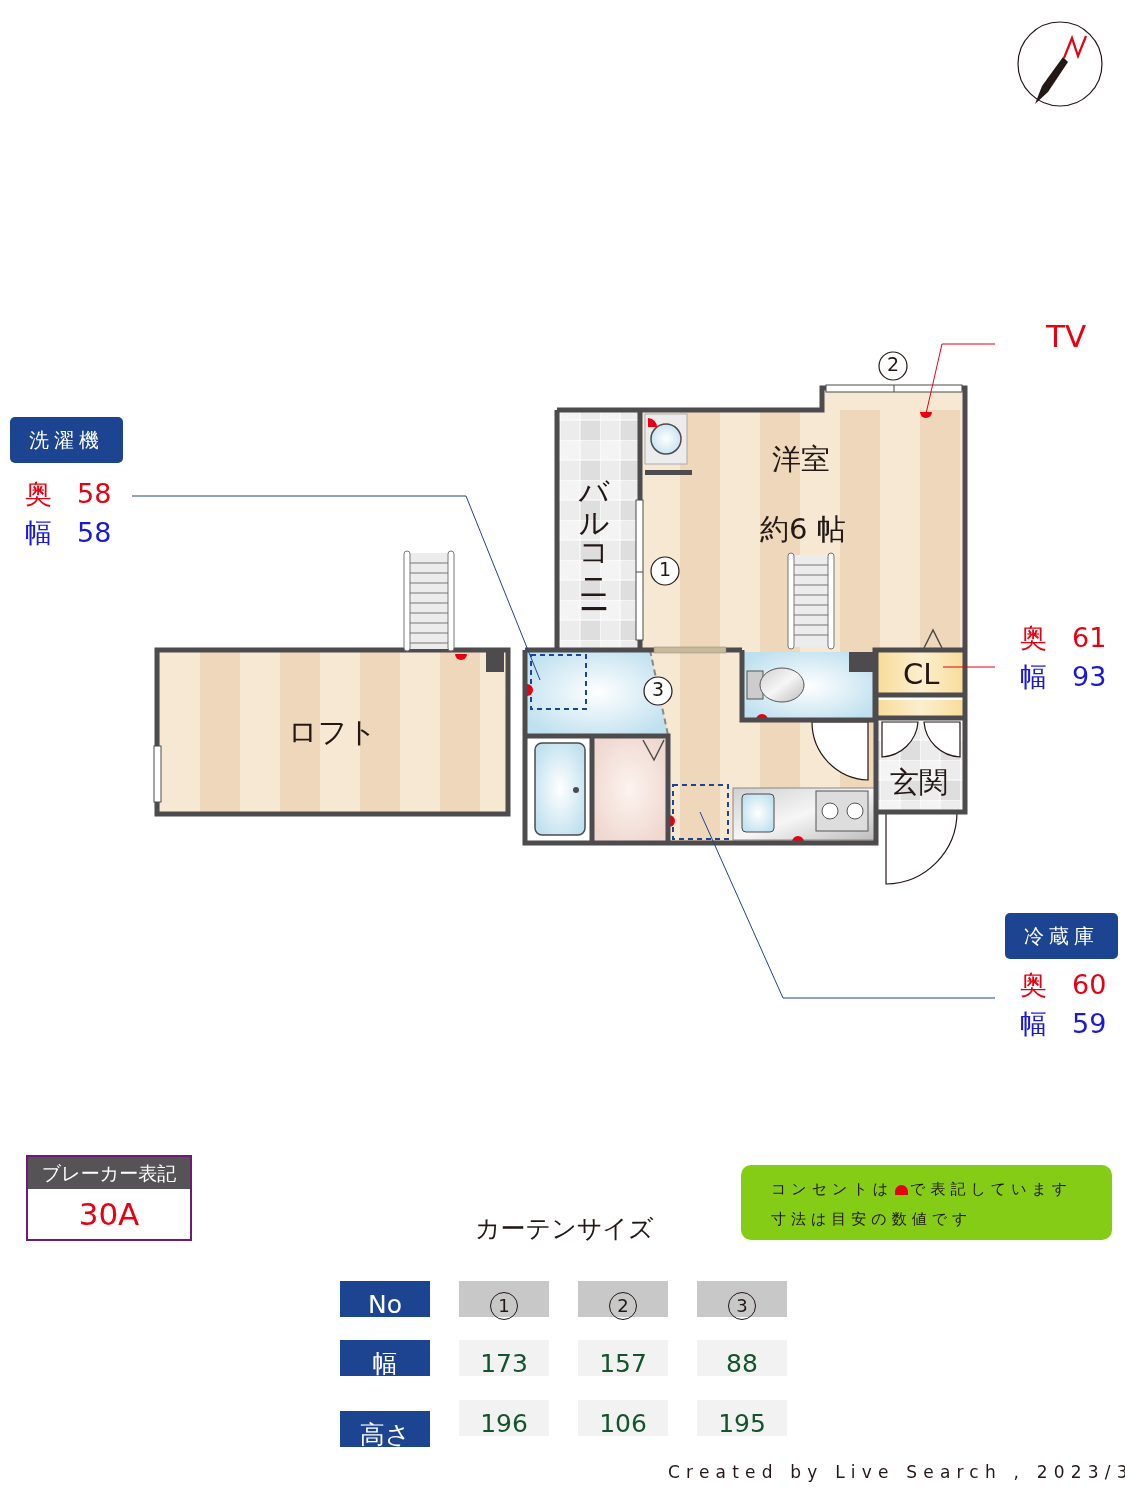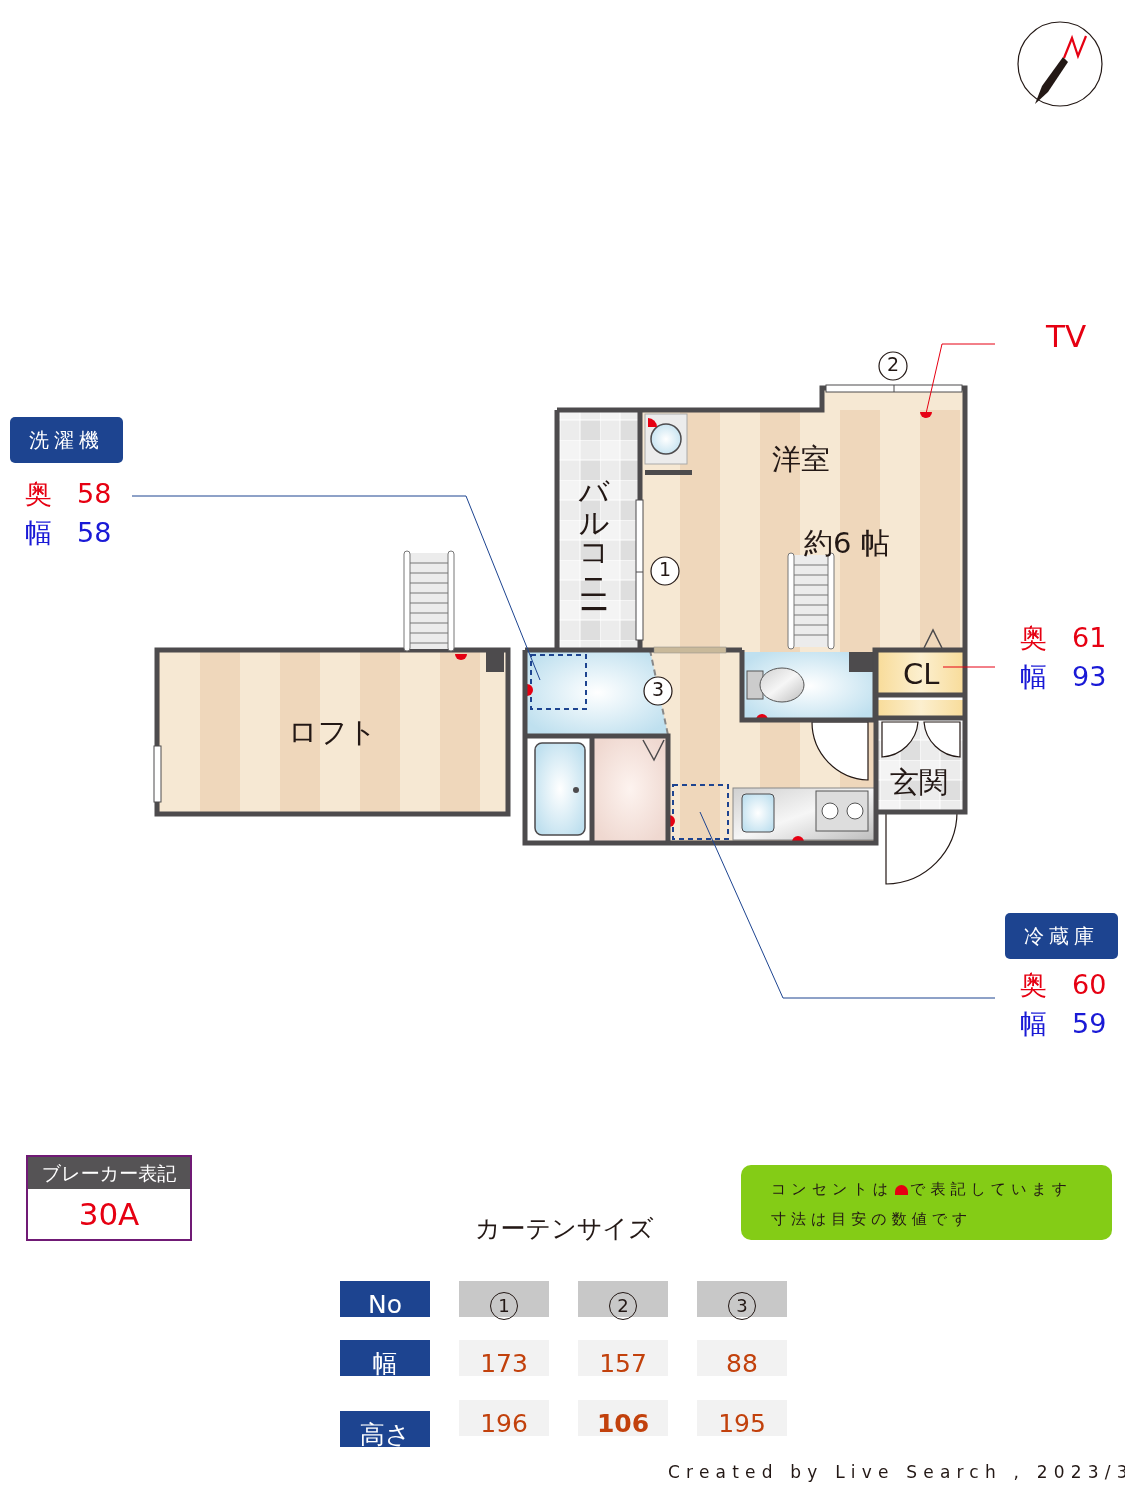--- a/index.html
+++ b/index.html
@@ -29,21 +29,21 @@
           border-radius:10px; font-size:15px; letter-spacing:5px; color:#231815; }
   .note .l1 { position:absolute; left:30px; top:15px; white-space:nowrap; }
   .note .l2 { position:absolute; left:30px; top:45px; white-space:nowrap; }
   .dot { display:inline-block; width:13px; height:10px; background:#e60012; border-radius:7px 7px 0 0; vertical-align:-1px; margin:0 2px; }
 
   
   .ct-title { position:absolute; left:475px; top:1212px; font-size:25px; white-space:nowrap; }
   .cell { position:absolute; width:90px; height:36px; line-height:48px; text-align:center; font-size:25px; }
   .cell.hdr { background:#1d4490; color:#fff; }
   .cell.no { background:#c8c8c8; }
-  .cell.val { background:#f2f2f2; color:#c2410c; }
+  .cell.val { background:#f2f2f2; color:#14532d; }
   .circ { display:inline-block; width:26px; height:26px; border:1.4px solid #231815; border-radius:50%;
           line-height:26px; font-size:18px; vertical-align:middle; }
 
   .footer { position:absolute; left:668px; top:1462px; font-size:17px; letter-spacing:6.2px; white-space:nowrap; }
 </style>
 </head>
 <body>
 
 <svg class="plan" width="1125" height="1500">
   <defs>
@@ -191,21 +191,21 @@
     <circle cx="893" cy="366" r="14"></circle>
     <circle cx="658" cy="691" r="14"></circle>
   </g>
 </svg>
 
 <div class="abs" style="left:651px;top:558px;width:28px;text-align:center;font-size:19px;">1</div>
 <div class="abs" style="left:879px;top:353px;width:28px;text-align:center;font-size:19px;">2</div>
 <div class="abs" style="left:644px;top:678px;width:28px;text-align:center;font-size:19px;">3</div>
 
 <div class="room-label" style="left:772px;top:440px;">洋室</div>
-<div class="room-label" style="left:760px;top:524px;padding-left:44px;">約6 帖</div>
+<div class="room-label" style="left:760px;top:510px;">約6 帖</div>
 <div class="room-label" style="left:584px;top:458px;width:30px;writing-mode:vertical-rl;font-size:30px;">バルコニー</div>
 <div class="room-label" style="left:288px;top:713px;">ロフト</div>
 <div class="room-label" style="left:903px;top:657px;">CL</div>
 <div class="room-label" style="left:890px;top:763px;">玄関</div>
 
 <div class="abs red" style="left:1046px;top:318px;font-size:31px;">TV</div>
 
 <div class="tag" style="left:10px;top:417px;width:113px;">洗濯機</div>
 <div class="dim" style="left:25px;top:477px;">
   <span class="k red">奥</span><span class="red">58</span>
@@ -247,16 +247,16 @@
 
 <div class="cell no" style="left:459px;top:1281px;"><span class="circ">1</span></div>
 <div class="cell no" style="left:578px;top:1281px;"><span class="circ">2</span></div>
 <div class="cell no" style="left:697px;top:1281px;"><span class="circ">3</span></div>
 
 <div class="cell val" style="left:459px;top:1340px;">173</div>
 <div class="cell val" style="left:578px;top:1340px;">157</div>
 <div class="cell val" style="left:697px;top:1340px;">88</div>
 
 <div class="cell val" style="left:459px;top:1400px;">196</div>
-<div class="cell val" style="left:578px;top:1400px;font-weight:bold;">106</div>
+<div class="cell val" style="left:578px;top:1400px;">106</div>
 <div class="cell val" style="left:697px;top:1400px;">195</div>
 
 <div class="footer">Created by Live Search , 2023/3</div>
 
 </body></html>

